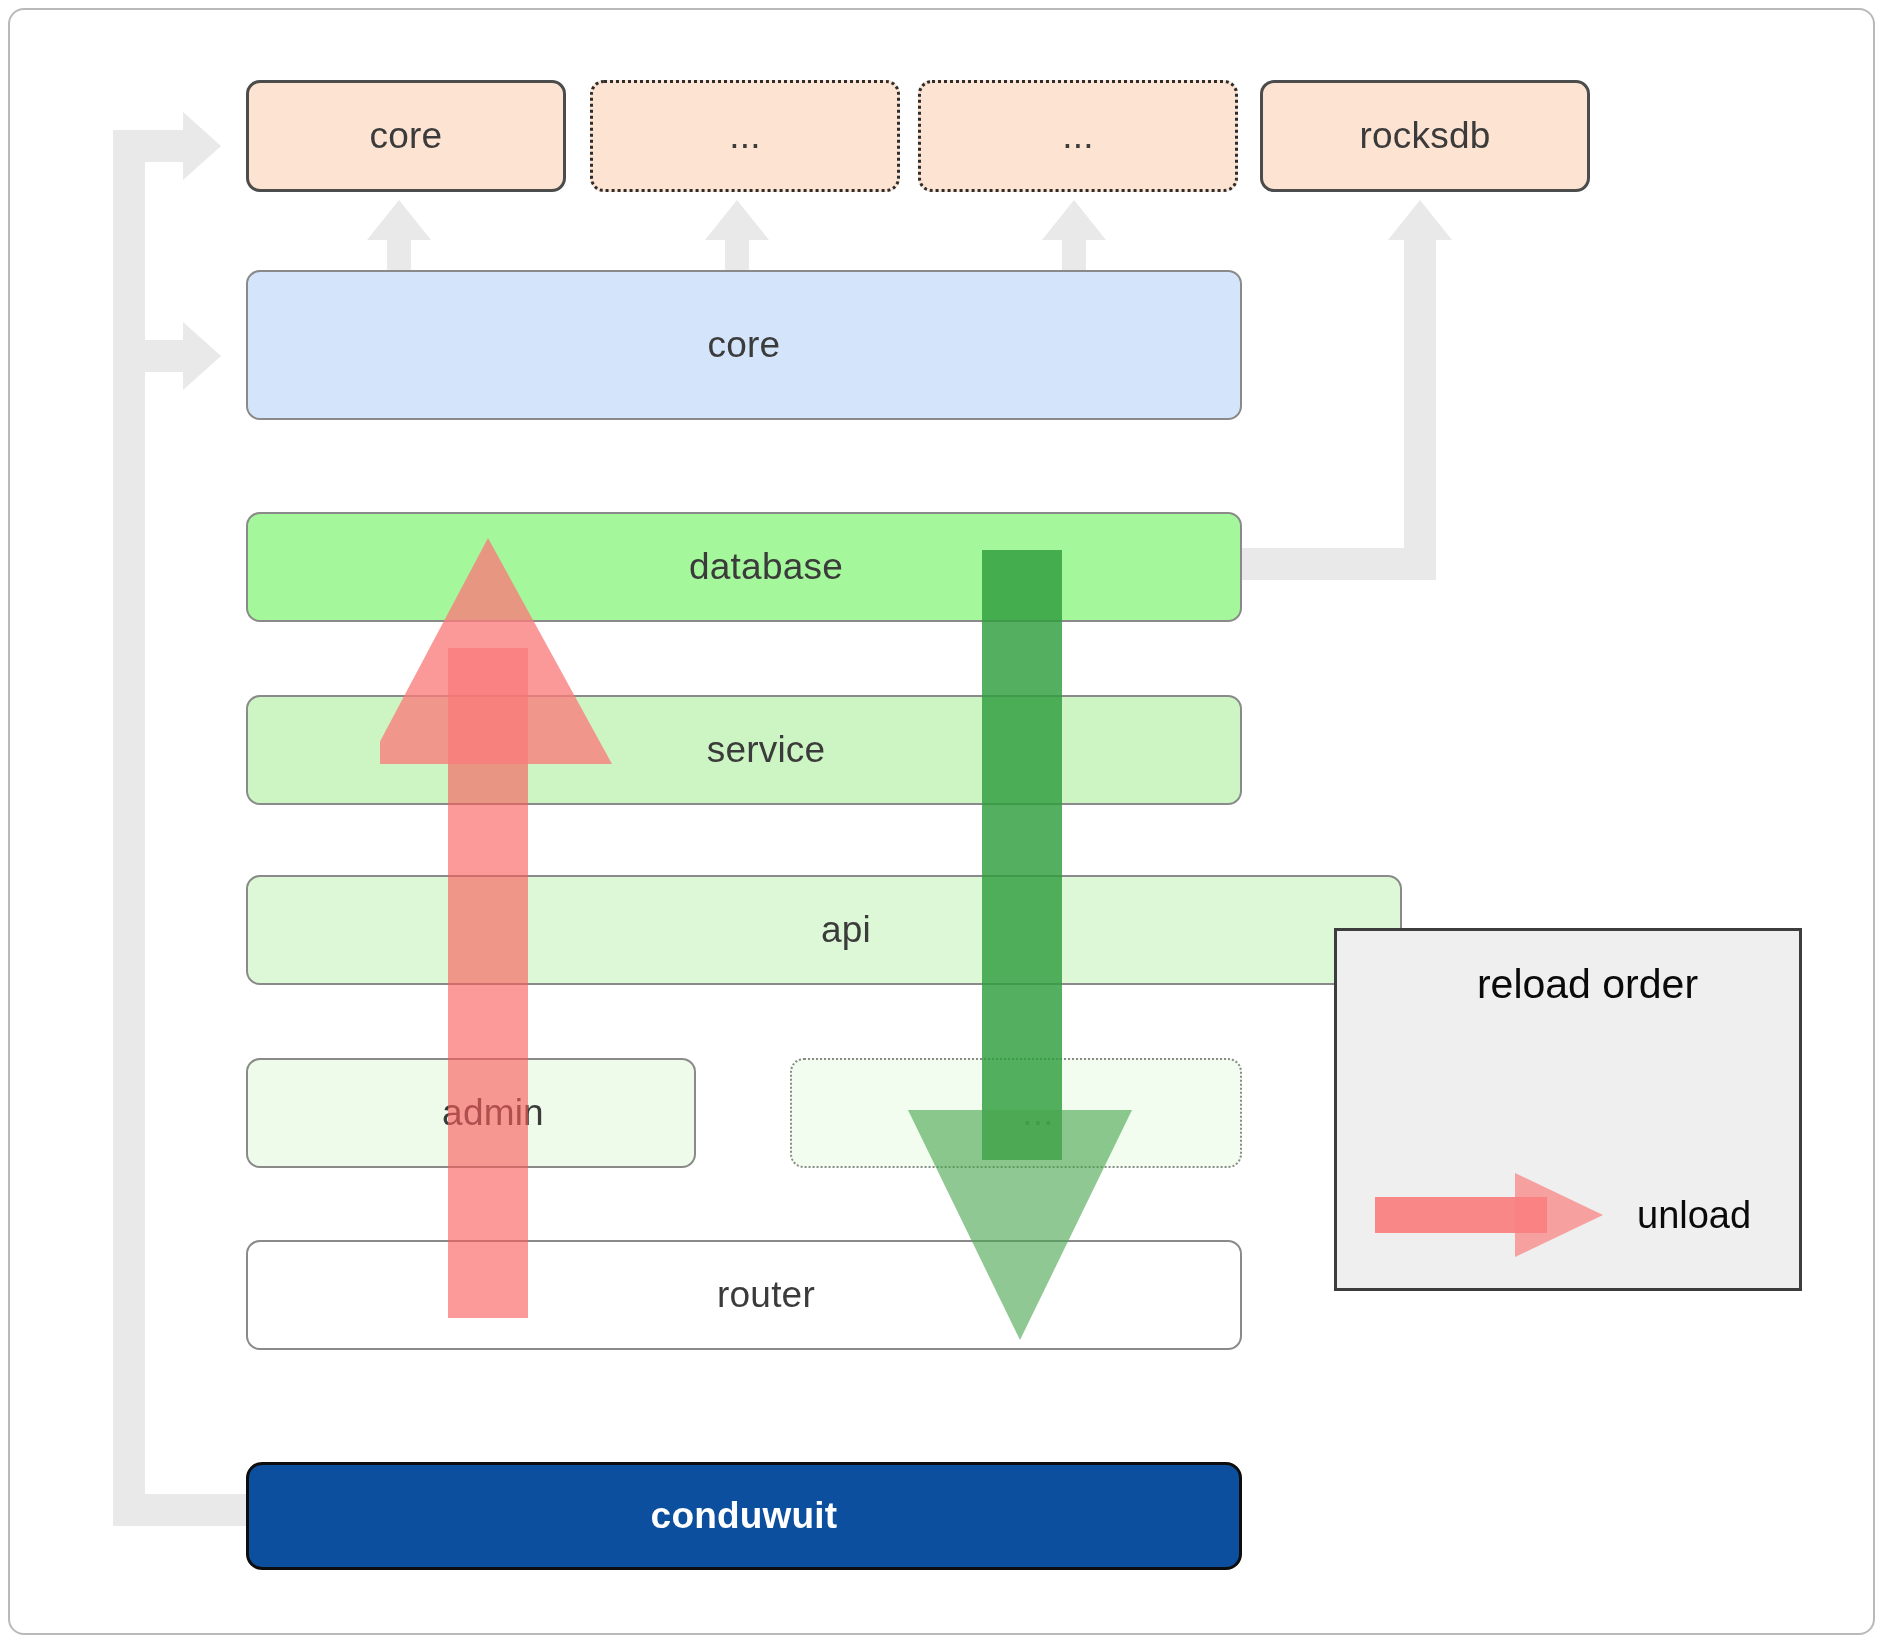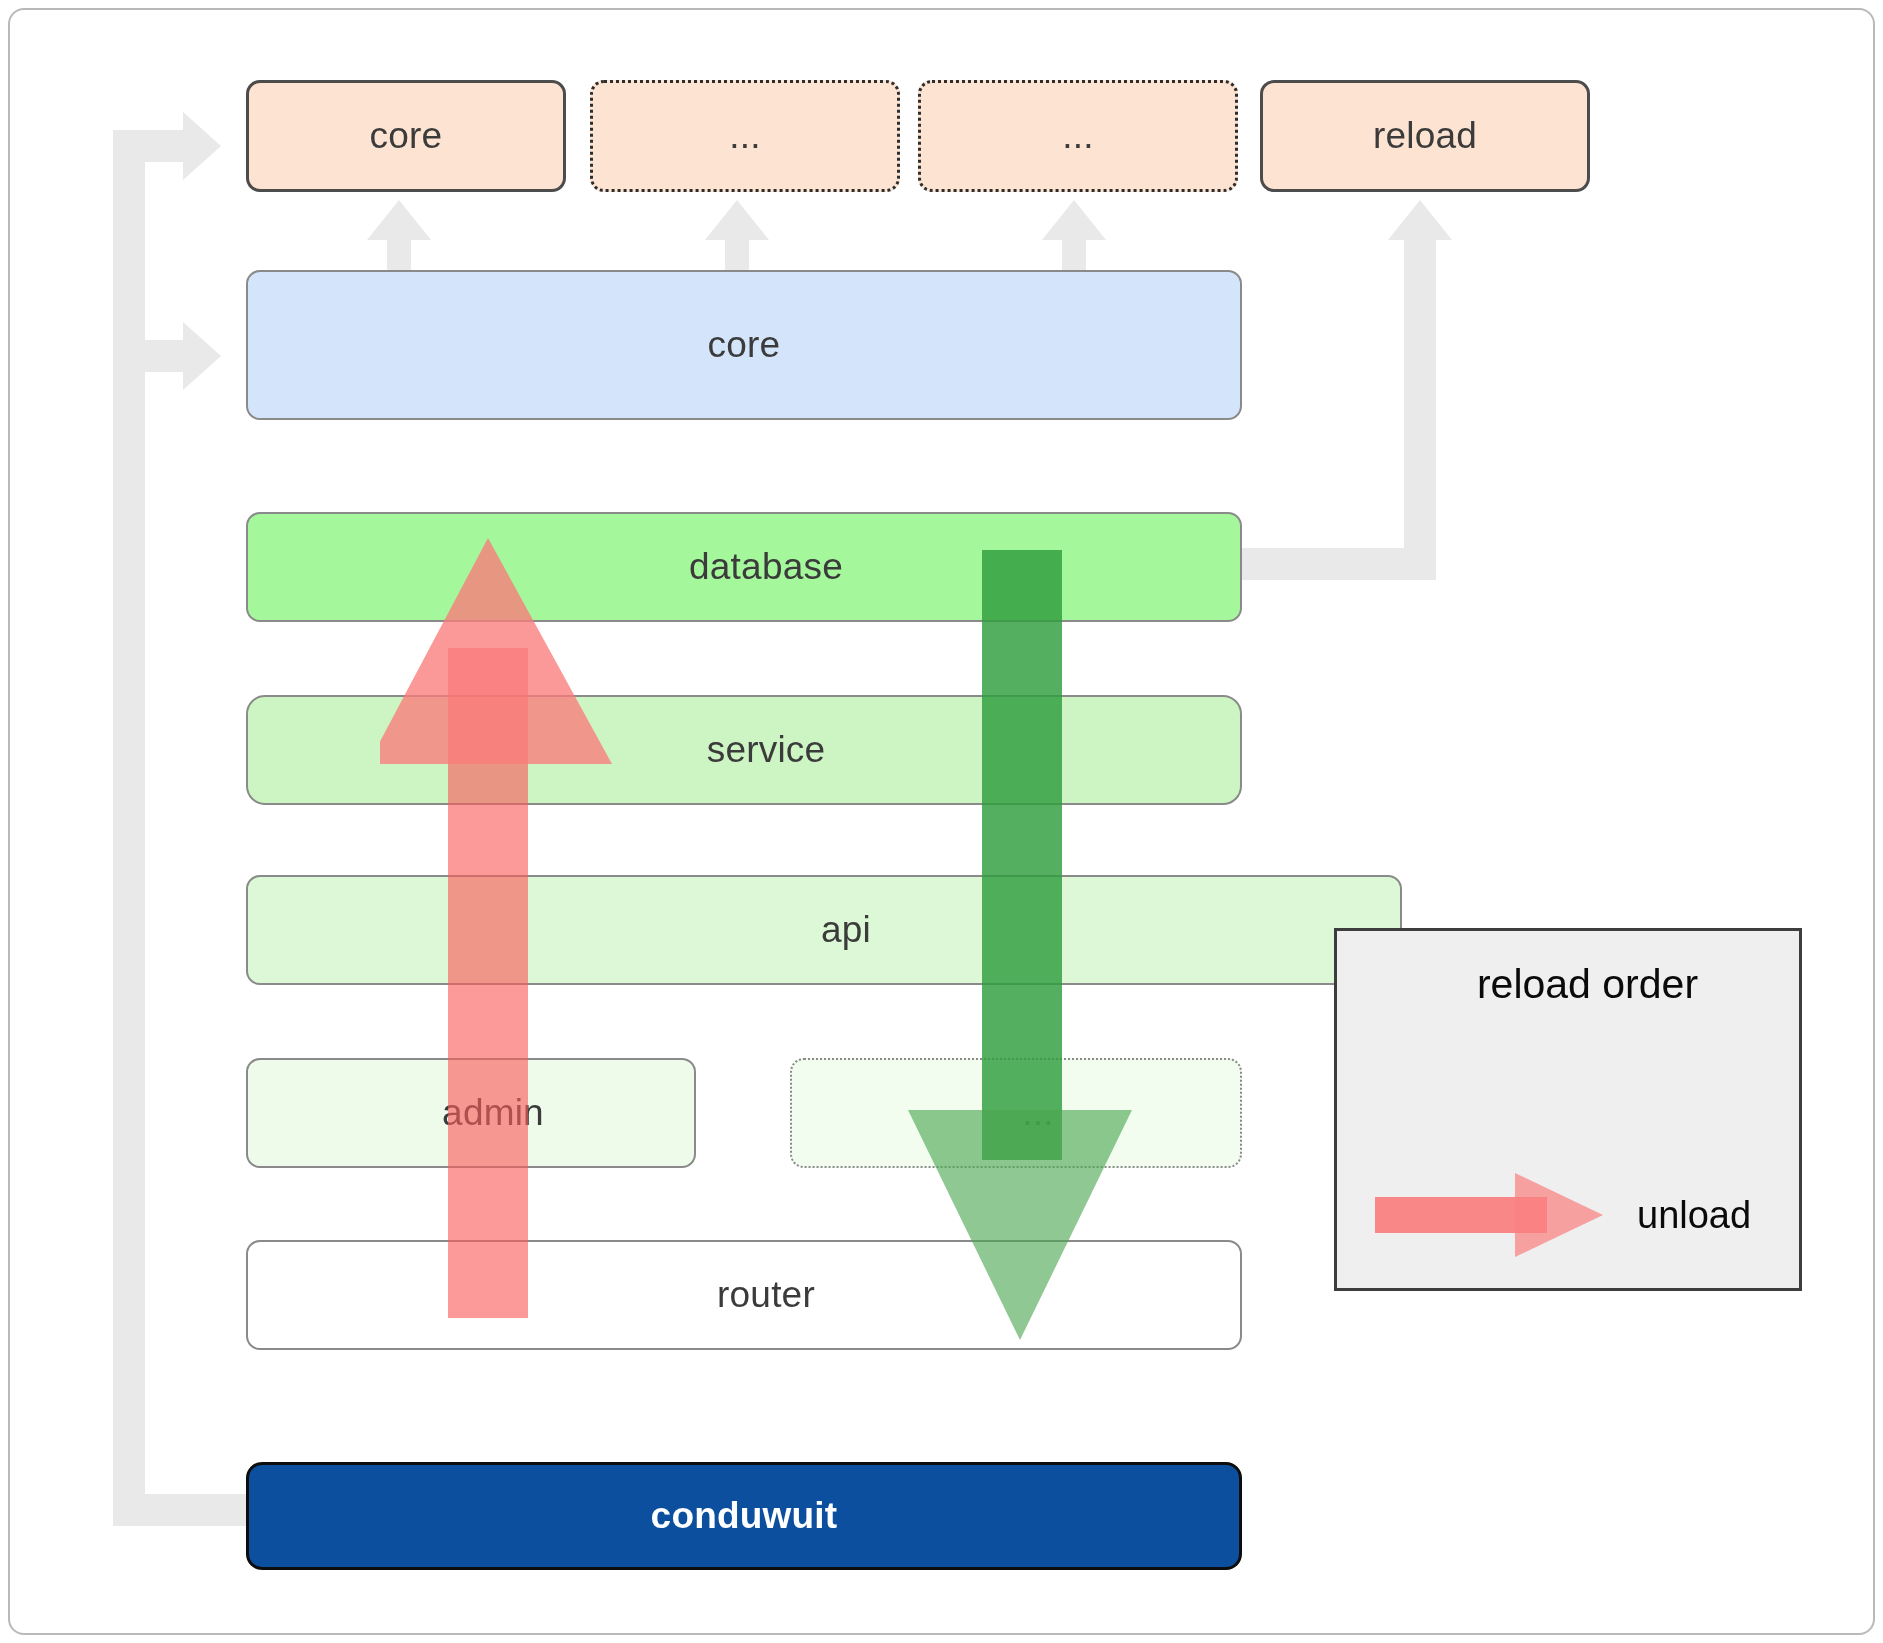--- a/index.html
+++ b/index.html
@@ -59,21 +59,21 @@
     height: 150px;
   }
 
   
   .layer {
     border: 2px solid #8a8a8a;
     height: 100px;
     padding-left: 44px;
   }
   .layer.database { background: #a5f79b; }
-  .layer.service  { background: #cdf5c4; border-radius: 19px; }
+  .layer.service  { background: #cdf5c4; }
   .layer.api      { background: #ddf8d6; }
   .layer.admin    { background: #eefbeb; }
   .layer.dots     { background: #f2fdef; border: 2px dotted #8a8a8a; }
   .layer.router   { background: #ffffff; }
 
   
   .binary-box {
     background: #0b4f9e;
     border: 3px solid #0d0d0d;
     color: #ffffff;
@@ -174,21 +174,21 @@
 
   <div class="node crate dotted" style="left:590px; top:80px; width:310px;">
     <span>...</span>
   </div>
 
   <div class="node crate dotted" style="left:918px; top:80px; width:320px;">
     <span>...</span>
   </div>
 
   <div class="node crate" style="left:1260px; top:80px; width:330px;">
-    <span>reload</span>
+    <span>rocksdb</span>
   </div>
 
   <div class="node core-box" style="left:246px; top:270px; width:996px;">
     <span>core</span>
   </div>
 
   <div class="node layer database" style="left:246px; top:512px; width:996px; height:110px;">
     <span>database</span>
   </div>
 

